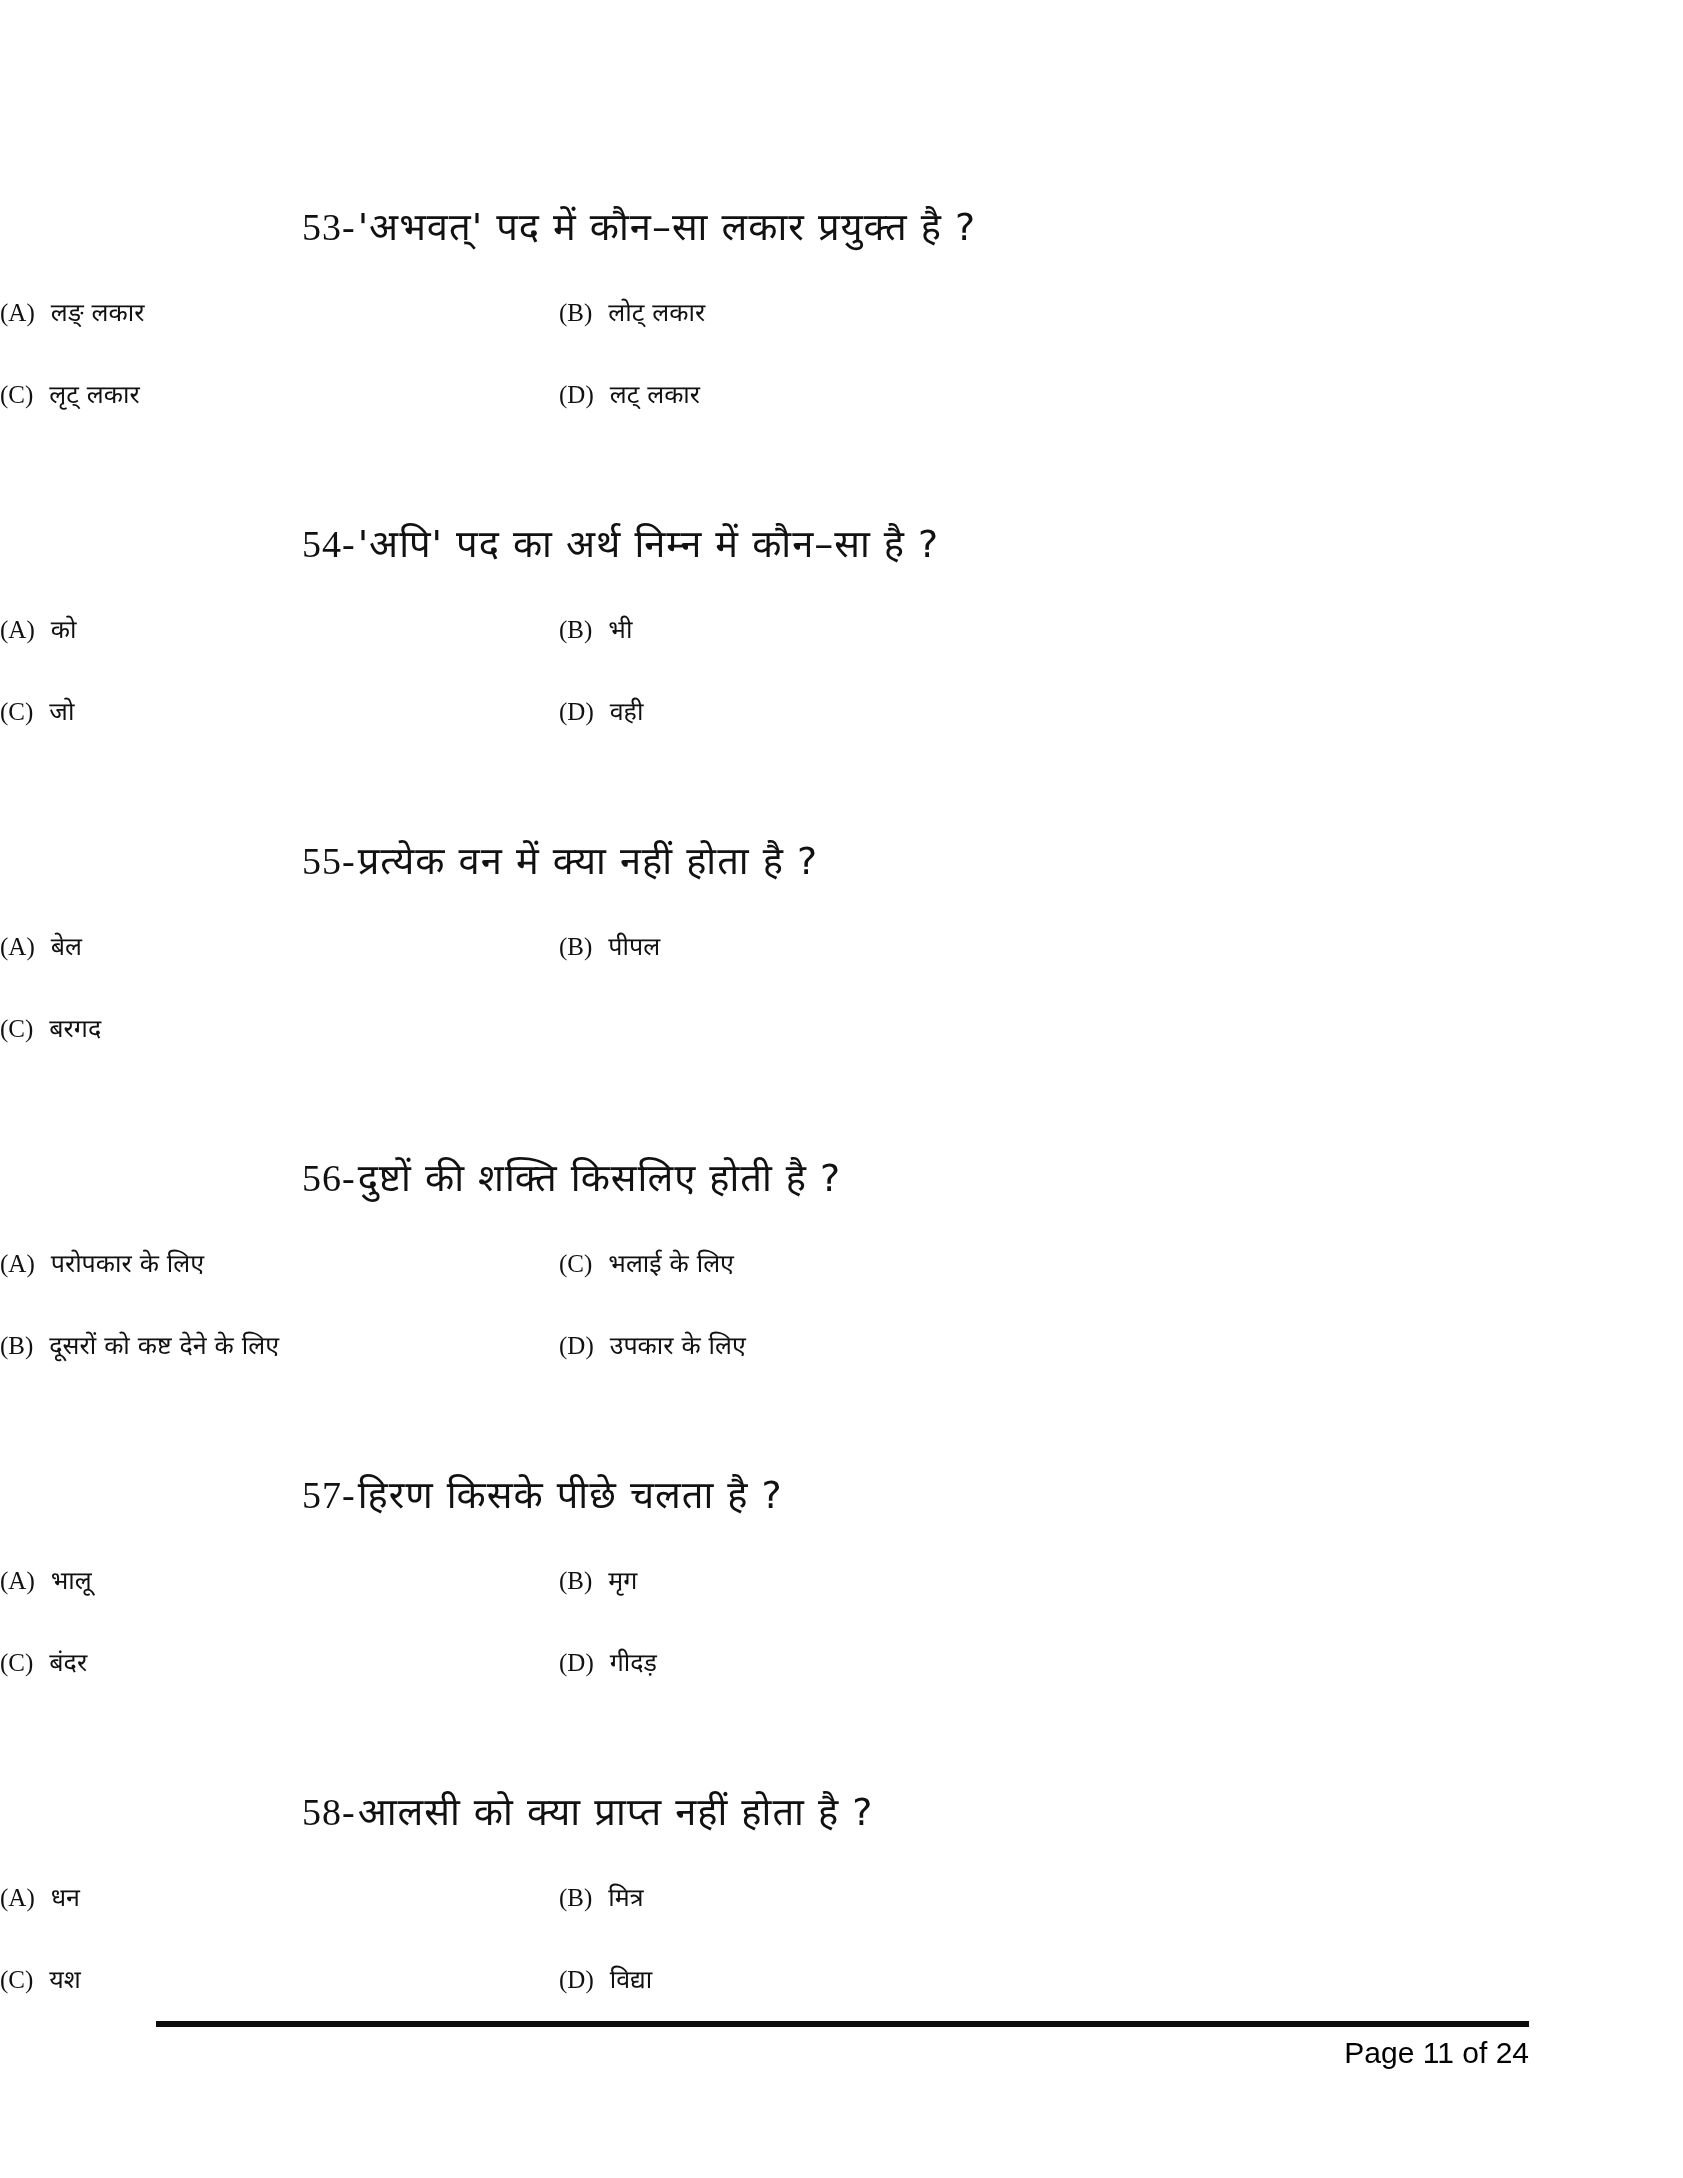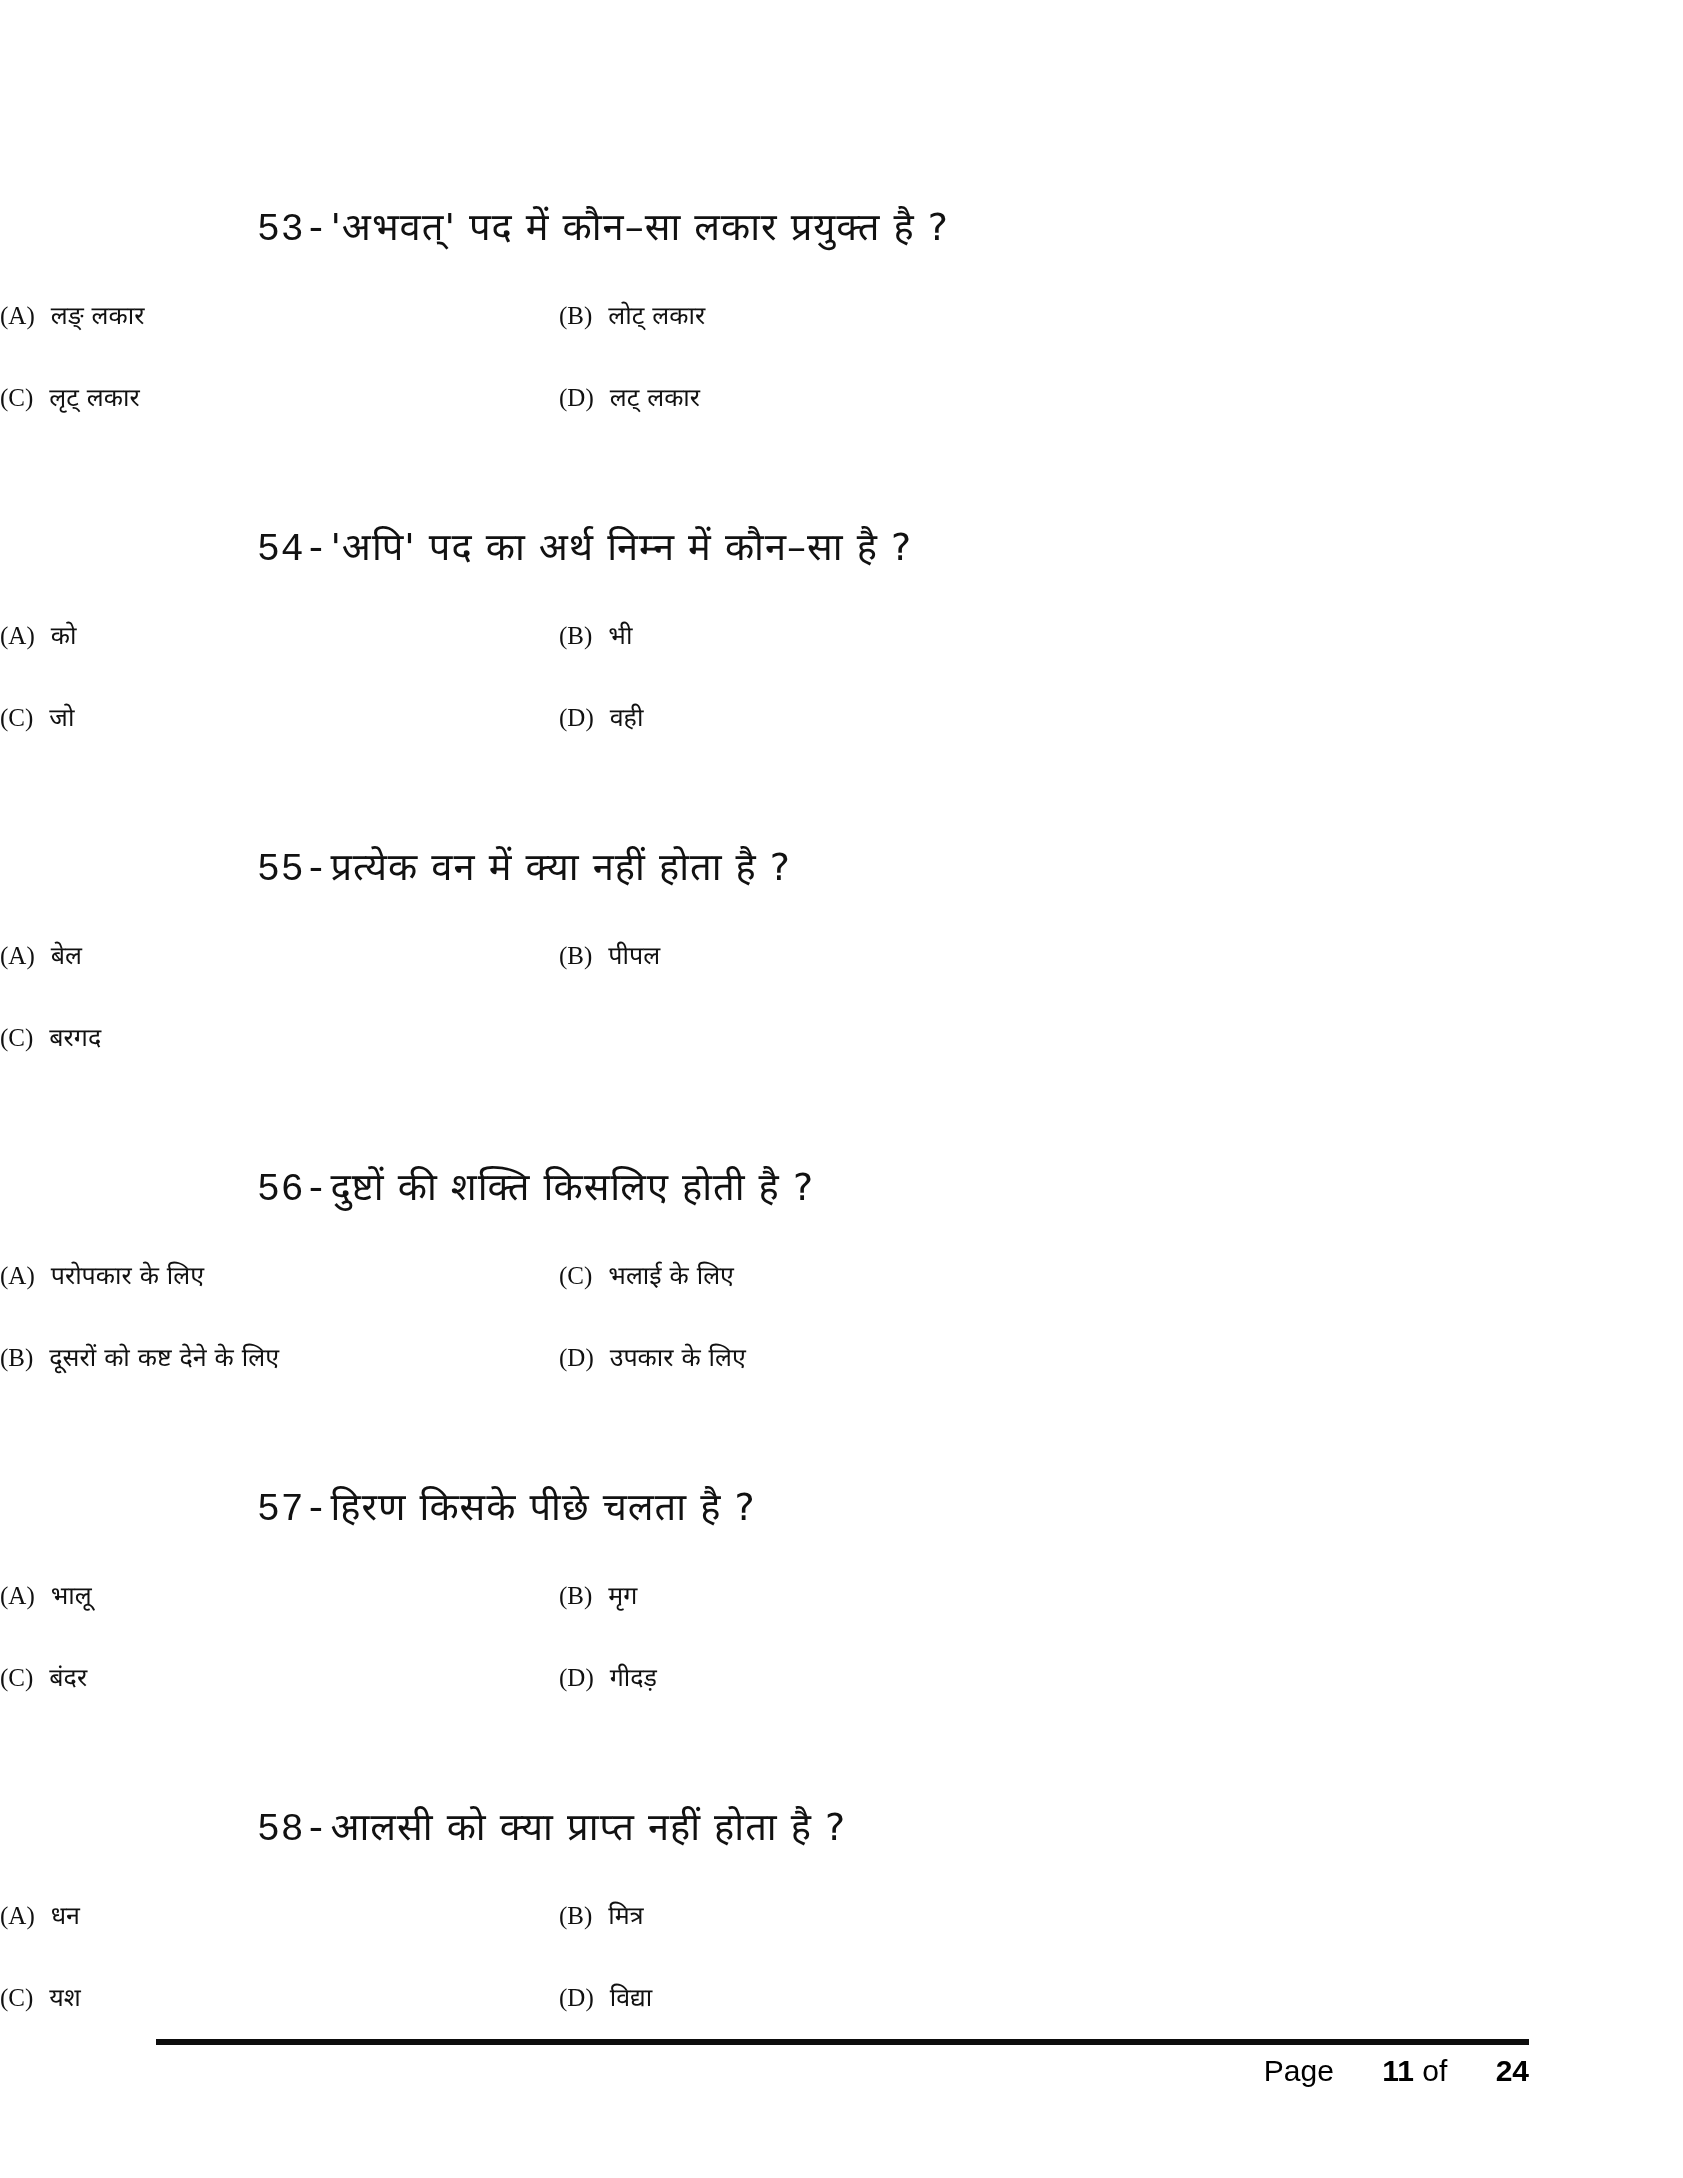--- a/index.html
+++ b/index.html
@@ -25,22 +25,23 @@
   }
   .q-title {
     padding-left: 257px;
     font-size: 38px;
     line-height: 48px;
     white-space: nowrap;
     margin-bottom: 38px;
     letter-spacing: 1px;
   }
   .q-number {
-    font-family: Liberation Mono, monospace;
+    font-family: Liberation Serif, serif;
     margin-right: 2px;
+    margin-left: 45px;
   }
   .options {
     display: grid;
     grid-template-columns: 559px auto;
     row-gap: 34px;
     font-size: 25px;
     line-height: 48px;
   }
   .option {
     white-space: nowrap;
@@ -60,22 +61,21 @@
   }
   .footer-text {
     margin-top: 8px;
     text-align: right;
     font-family: "Liberation Sans", sans-serif;
     font-size: 30px;
     line-height: 36px;
     color: #000000;
   }
   .footer-text .num {
-    font-weight: bold;
-    margin-left: 40px;
+    font-weight: normal;
   }
 </style>
 </head>
 <body>
 
 <div class="content">
 
   <div class="question">
     <div class="q-title">
       <span class="q-number">53-</span><span>'अभवत्' पद में कौन–सा लकार प्रयुक्त है ?</span>

